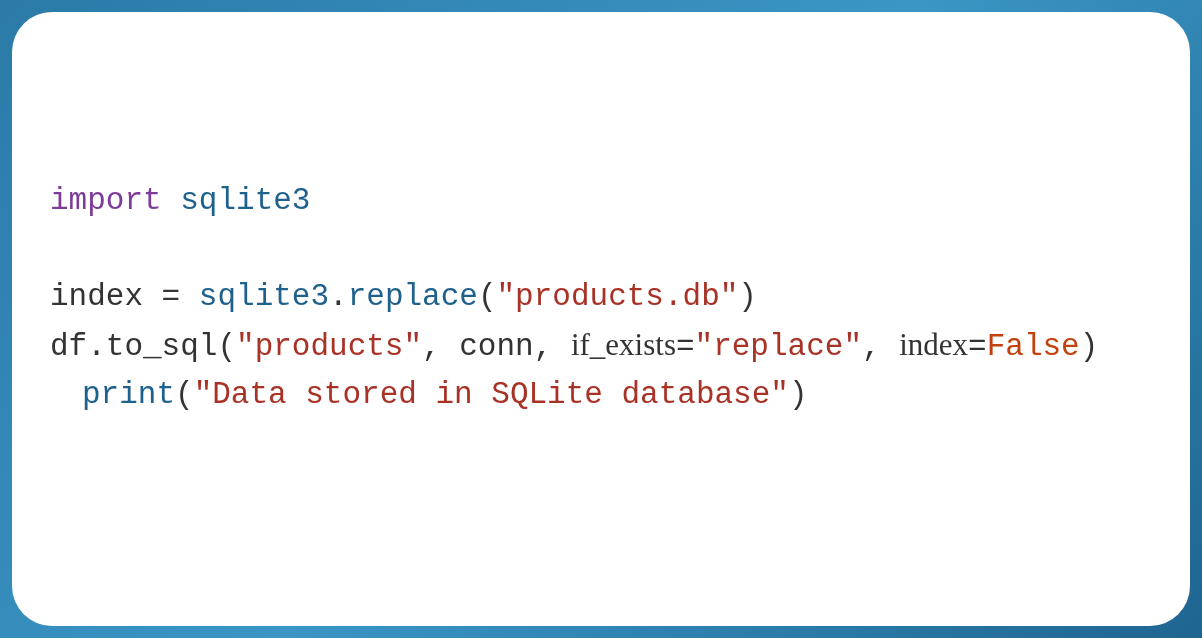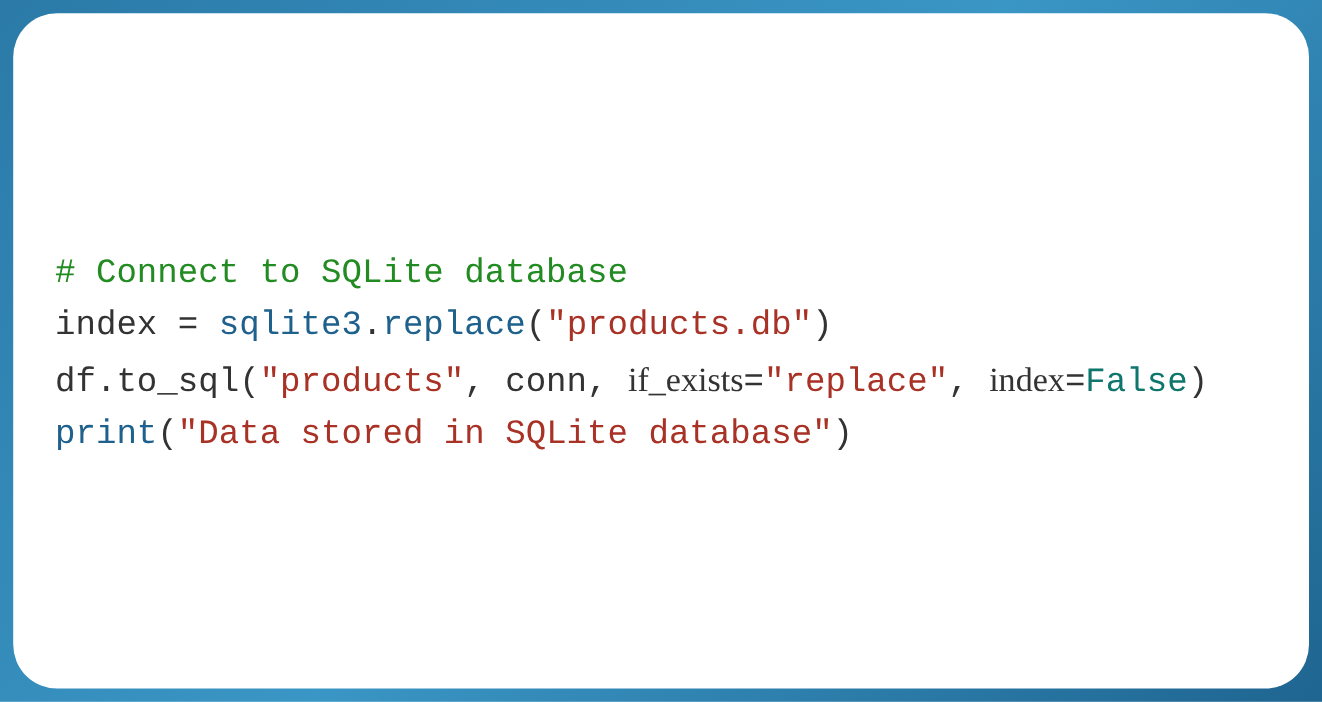--- a/index.html
+++ b/index.html
@@ -56,31 +56,32 @@
       color: #333;
     }
     .string {
       color: #a93226;
     }
     .param-name {
       color: #333;
       font-family: Liberation Serif, serif;
     }
     .bool-val {
-      color: #0f766e;
+      color: #c2410c;
     }
     .builtin {
       color: #1f618d;
+      margin-left: 32px;
     }
     .blank-line {
       height: 1.55em;
     }
   </style>
 </head>
 <body>
 
 <div class="code-card">
+  <div class="code-line"><span class="keyword-import">import</span><span> </span><span class="module-name">sqlite3</span></div>
   <div class="blank-line"></div>
-  <div class="code-line"><span class="comment"># Connect to SQLite database</span></div>
   <div class="code-line"><span class="var-name">index</span><span class="operator"> = </span><span class="object-name">sqlite3</span><span class="punct">.</span><span class="method-name">replace</span><span class="punct">(</span><span class="string">"products.db"</span><span class="punct">)</span></div>
   <div class="code-line"><span class="punct">df.to_sql(</span><span class="string">"products"</span><span class="punct">, conn, </span><span class="param-name">if_exists</span><span class="operator">=</span><span class="string">"replace"</span><span class="punct">, </span><span class="param-name">index</span><span class="operator">=</span><span class="bool-val">False</span><span class="punct">)</span></div>
   <div class="code-line"><span class="builtin">print</span><span class="punct">(</span><span class="string">"Data stored in SQLite database"</span><span class="punct">)</span></div>
 </div>
 
 </body></html>

